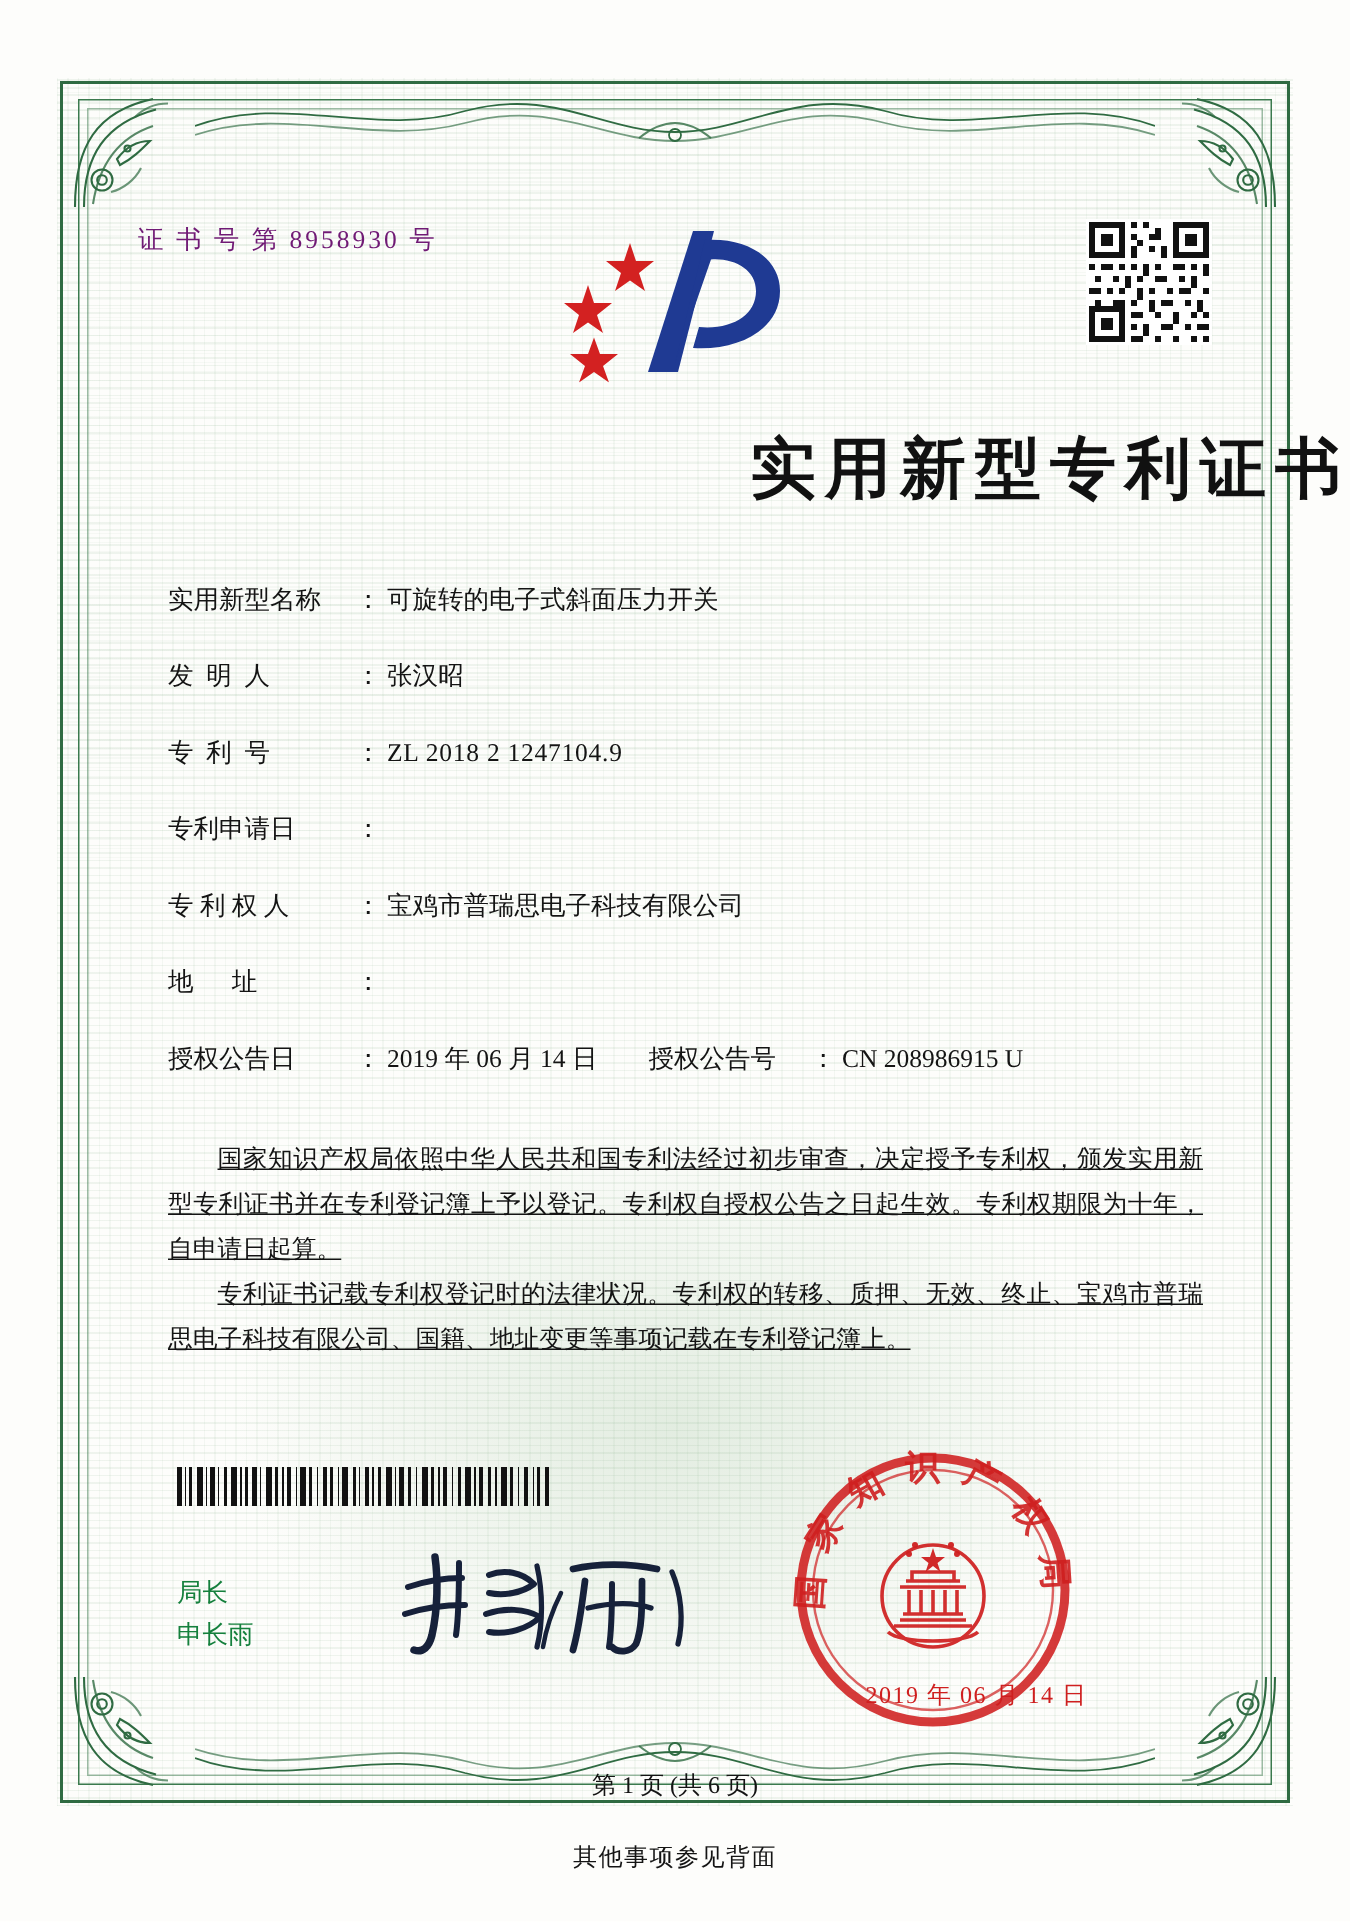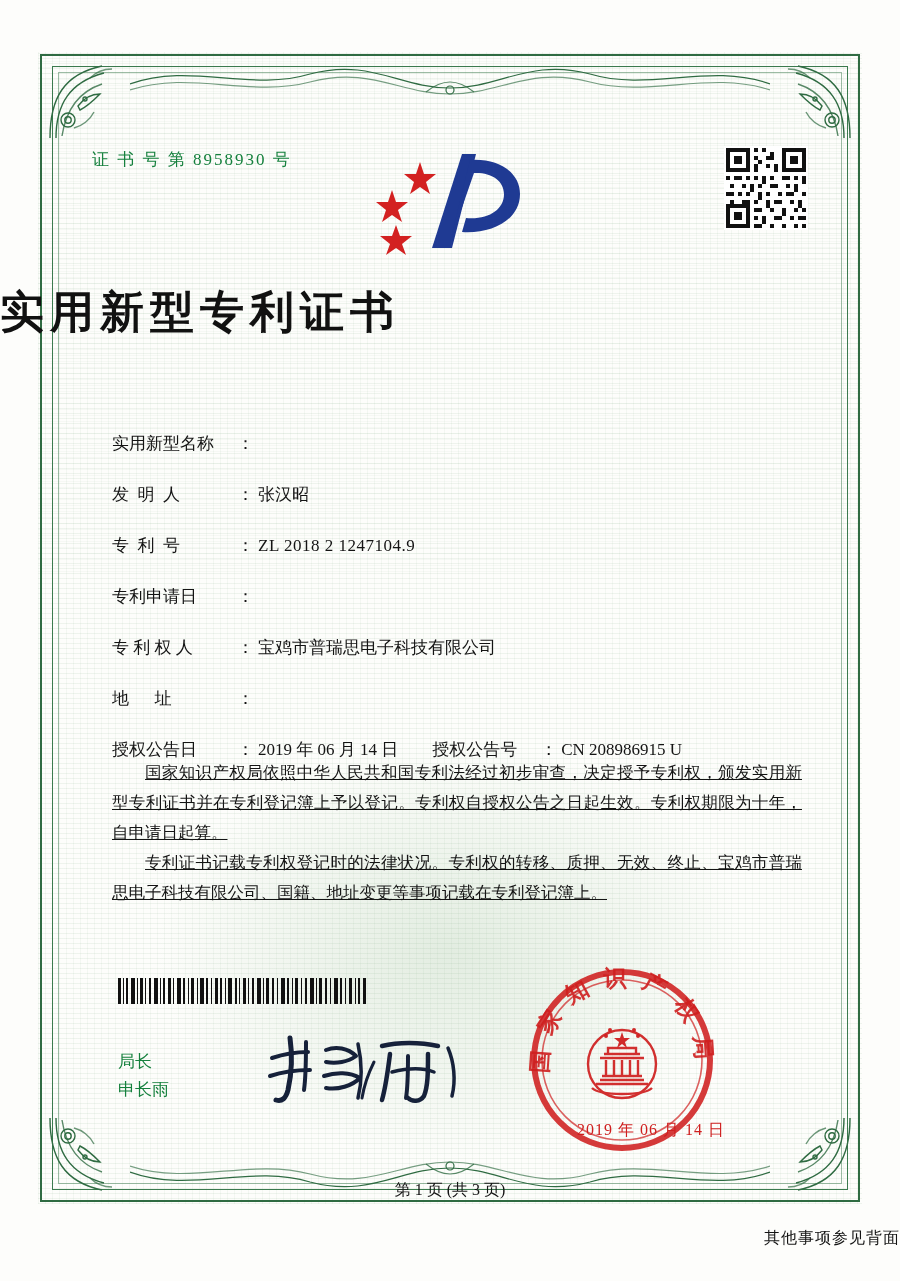--- a/index.html
+++ b/index.html
@@ -82,41 +82,41 @@
   .edge-orn.top { left: 130px; top: 58px; width: 640px; height: 40px; }
   .edge-orn.bottom { left: 130px; top: 1158px; width: 640px; height: 40px; }
   .edge-orn svg { display:block; width:100%; height:100%; }
 
   
   .cert-no {
     position: absolute;
     left: 92px; top: 148px;
     font-size: 17px;
     letter-spacing: 2px;
-    color: #15803d;
+    color: #701a75;
   }
 
   .logo {
     position: absolute;
     left: 370px; top: 140px;
     width: 160px; height: 115px;
   }
   .logo svg { display:block; }
 
   .qr {
     position: absolute;
     right: 92px; top: 146px;
     width: 84px; height: 84px;
   }
   .qr svg { display:block; }
 
   .title {
     position: absolute;
     left: 0; right: 0; top: 283px;
-    text-align: left;
+    text-align: right;
     font-family: "DejaVu Serif", "Liberation Serif", serif;
     font-weight: bold;
     font-size: 44px;
     letter-spacing: 6px;
     color: #111;
   }
 
   
   .fields {
     position: absolute;
@@ -127,21 +127,20 @@
   }
   .row {
     display: flex;
     align-items: baseline;
     height: 51px;
   }
   .row .label {
     width: 125px;
     flex: none;
     white-space: pre;
-    margin-top: 44px;
   }
   .row .sep { flex: none; padding-right: 4px; }
   .row .value { flex: 1 1 auto; }
   .row .value.mono {
     font-family: "Liberation Serif", serif;
     letter-spacing: 0.5px;
   }
   .row .label2 {
     width: 108px;
     flex: none;
@@ -207,21 +206,21 @@
     position: absolute;
     left: 0; right: 0; top: 1180px;
     text-align: center;
     font-size: 16px;
     color: #141414;
   }
 
   .footnote {
     position: absolute;
     left: 0; right: 0; top: 1228px;
-    text-align: right;
+    text-align: center;
     font-size: 16px;
     color: #141414;
     letter-spacing: 1px;
   }
 </style>
 </head>
 <body>
 
 <div class="page">
 
@@ -389,20 +388,21 @@
     </svg>
   </div>
 
   <div class="title">实用新型专利证书</div>
 
   <div class="fields">
 
     <div class="row">
       <span class="label">实用新型名称</span>
       <span class="sep">：</span>
+      <span class="value">可旋转的电子式斜面压力开关</span>
     </div>
 
     <div class="row">
       <span class="label">发  明  人</span>
       <span class="sep">：</span>
       <span class="value">张汉昭</span>
     </div>
 
     <div class="row">
       <span class="label">专  利  号</span>
@@ -549,16 +549,16 @@
         <polygon points="100,72 102,78 108,78 103,82 105,88 100,84 95,88 97,82 92,78 98,78"></polygon>
         <circle cx="88" cy="70" r="2"></circle>
           <circle cx="84" cy="76" r="2"></circle>
         <circle cx="112" cy="70" r="2"></circle>
           <circle cx="116" cy="76" r="2"></circle>
       </g>
     </svg>
   </div>
   <div class="seal-date">2019 年 06 月 14 日</div>
 
-  <div class="page-no">第 1 页 (共 3 页)</div>
+  <div class="page-no">第 1 页 (共 6 页)</div>
   <div class="footnote">其他事项参见背面</div>
 
 </div>
 
 </body></html>

